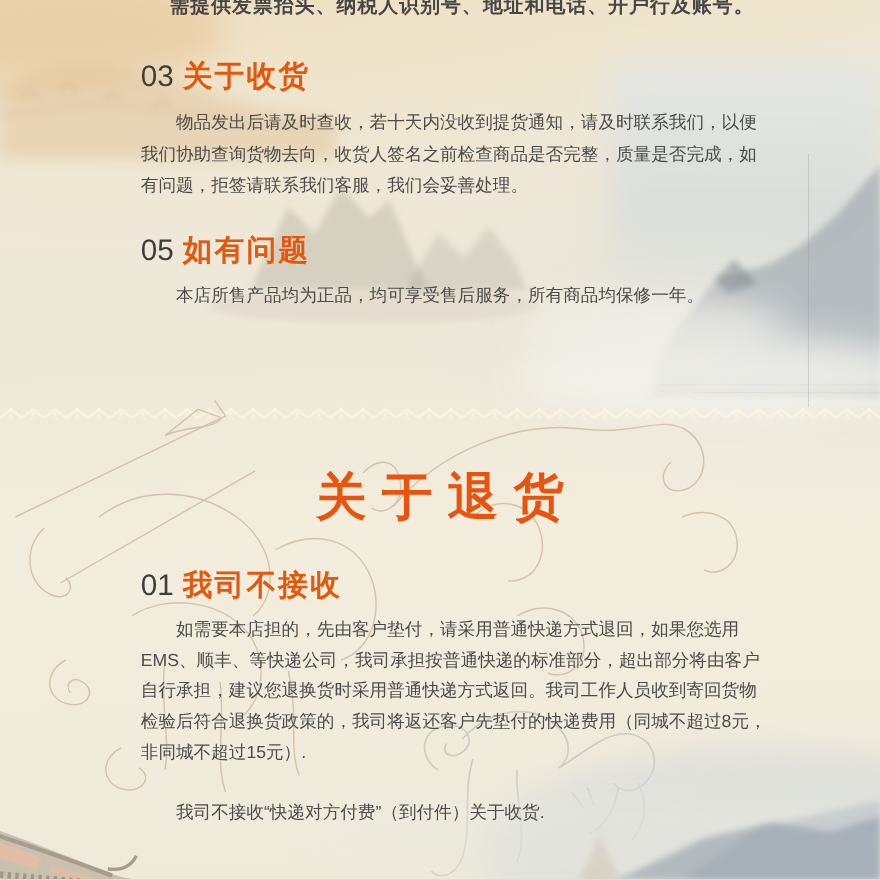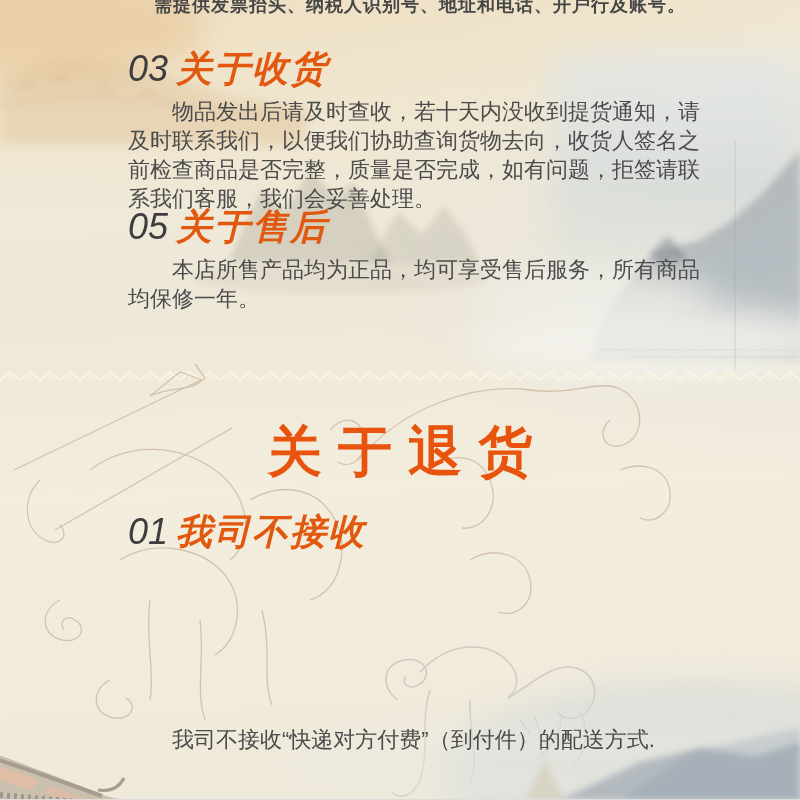--- a/index.html
+++ b/index.html
@@ -17,33 +17,33 @@
     position:absolute; left:154px; top:-7px; width:620px;
     font-size:18px; line-height:24px; color:#464646; letter-spacing:1px; font-weight:bold;
   }
 
   .section { position:absolute; left:128px; width:572px; }
   .s03 { top:52px; }
   .s04 { top:210px; }
   .s01 { top:515px; }
   .s02 { top:714px; }
 
-  .sec-head { font-size:36px; line-height:34px; white-space:nowrap;font-style:italic; }
+  .sec-head { font-size:27px; line-height:34px; white-space:nowrap; }
   .sec-num  { color:#3d3d3d; font-weight:400; }
   .sec-ttl  { color:#e2580e; font-weight:700; margin-left:8px; letter-spacing:2px; }
 
   .sec-body {
-    margin-top:11px; font-size:22px; line-height:29px; color:#4b4b4b;
+    margin-top:11px; font-size:16px; line-height:29px; color:#4b4b4b;
     text-indent:2em;
   }
   .s01 .sec-body { line-height:28px; margin-top:10px; }
 
   .banner {
     position:absolute; left:0; top:426px; width:800px; text-align:center;
-    font-family:"DejaVu Serif", serif; font-weight:700; font-size:54px; line-height:50px;
+    font-family:"DejaVu Serif", serif; font-weight:700; font-size:46px; line-height:50px;
     color:#e8530d; letter-spacing:0.30em; padding-left:0.30em; box-sizing:border-box;
   }
 </style>
 </head>
 <body>
 
 <div class="stage">
 
   <svg class="bg-svg" width="800" height="800" viewBox="0 0 800 800" aria-hidden="true">
     <defs>
@@ -151,30 +151,31 @@
 
   <div class="section s03">
     <div class="sec-head">
       <span class="sec-num">03</span><span class="sec-ttl">关于收货</span>
     </div>
     <div class="sec-body">物品发出后请及时查收，若十天内没收到提货通知，请及时联系我们，以便我们协助查询货物去向，收货人签名之前检查商品是否完整，质量是否完成，如有问题，拒签请联系我们客服，我们会妥善处理。</div>
   </div>
 
   <div class="section s04">
     <div class="sec-head">
-      <span class="sec-num">05</span><span class="sec-ttl">关于售后</span>
+      <span class="sec-num">05</span><span class="sec-ttl">如有问题</span>
     </div>
     <div class="sec-body">本店所售产品均为正品，均可享受售后服务，所有商品均保修一年。</div>
   </div>
 
   <div class="banner">关于退货</div>
 
   <div class="section s01">
     <div class="sec-head">
       <span class="sec-num">01</span><span class="sec-ttl">我司不接收</span>
     </div>
+    <div class="sec-body">如需要本店担的，先由客户垫付，请采用普通快递方式退回，如果您选用EMS、顺丰、等快递公司，我司承担按普通快递的标准部分，超出部分将由客户自行承担，建议您退换货时采用普通快递方式返回。我司工作人员收到寄回货物检验后符合退换货政策的，我司将返还客户先垫付的快递费用（同城不超过8元，非同城不超过15元）.</div>
   </div>
 
   <div class="section s02">
-    <div class="sec-body">我司不接收“快递对方付费”（到付件）的配送方式.</div>
+    <div class="sec-body">我司不接收“快递对方付费”（到付件）关于收货.</div>
   </div>
 
 </div>
 
 </body></html>

